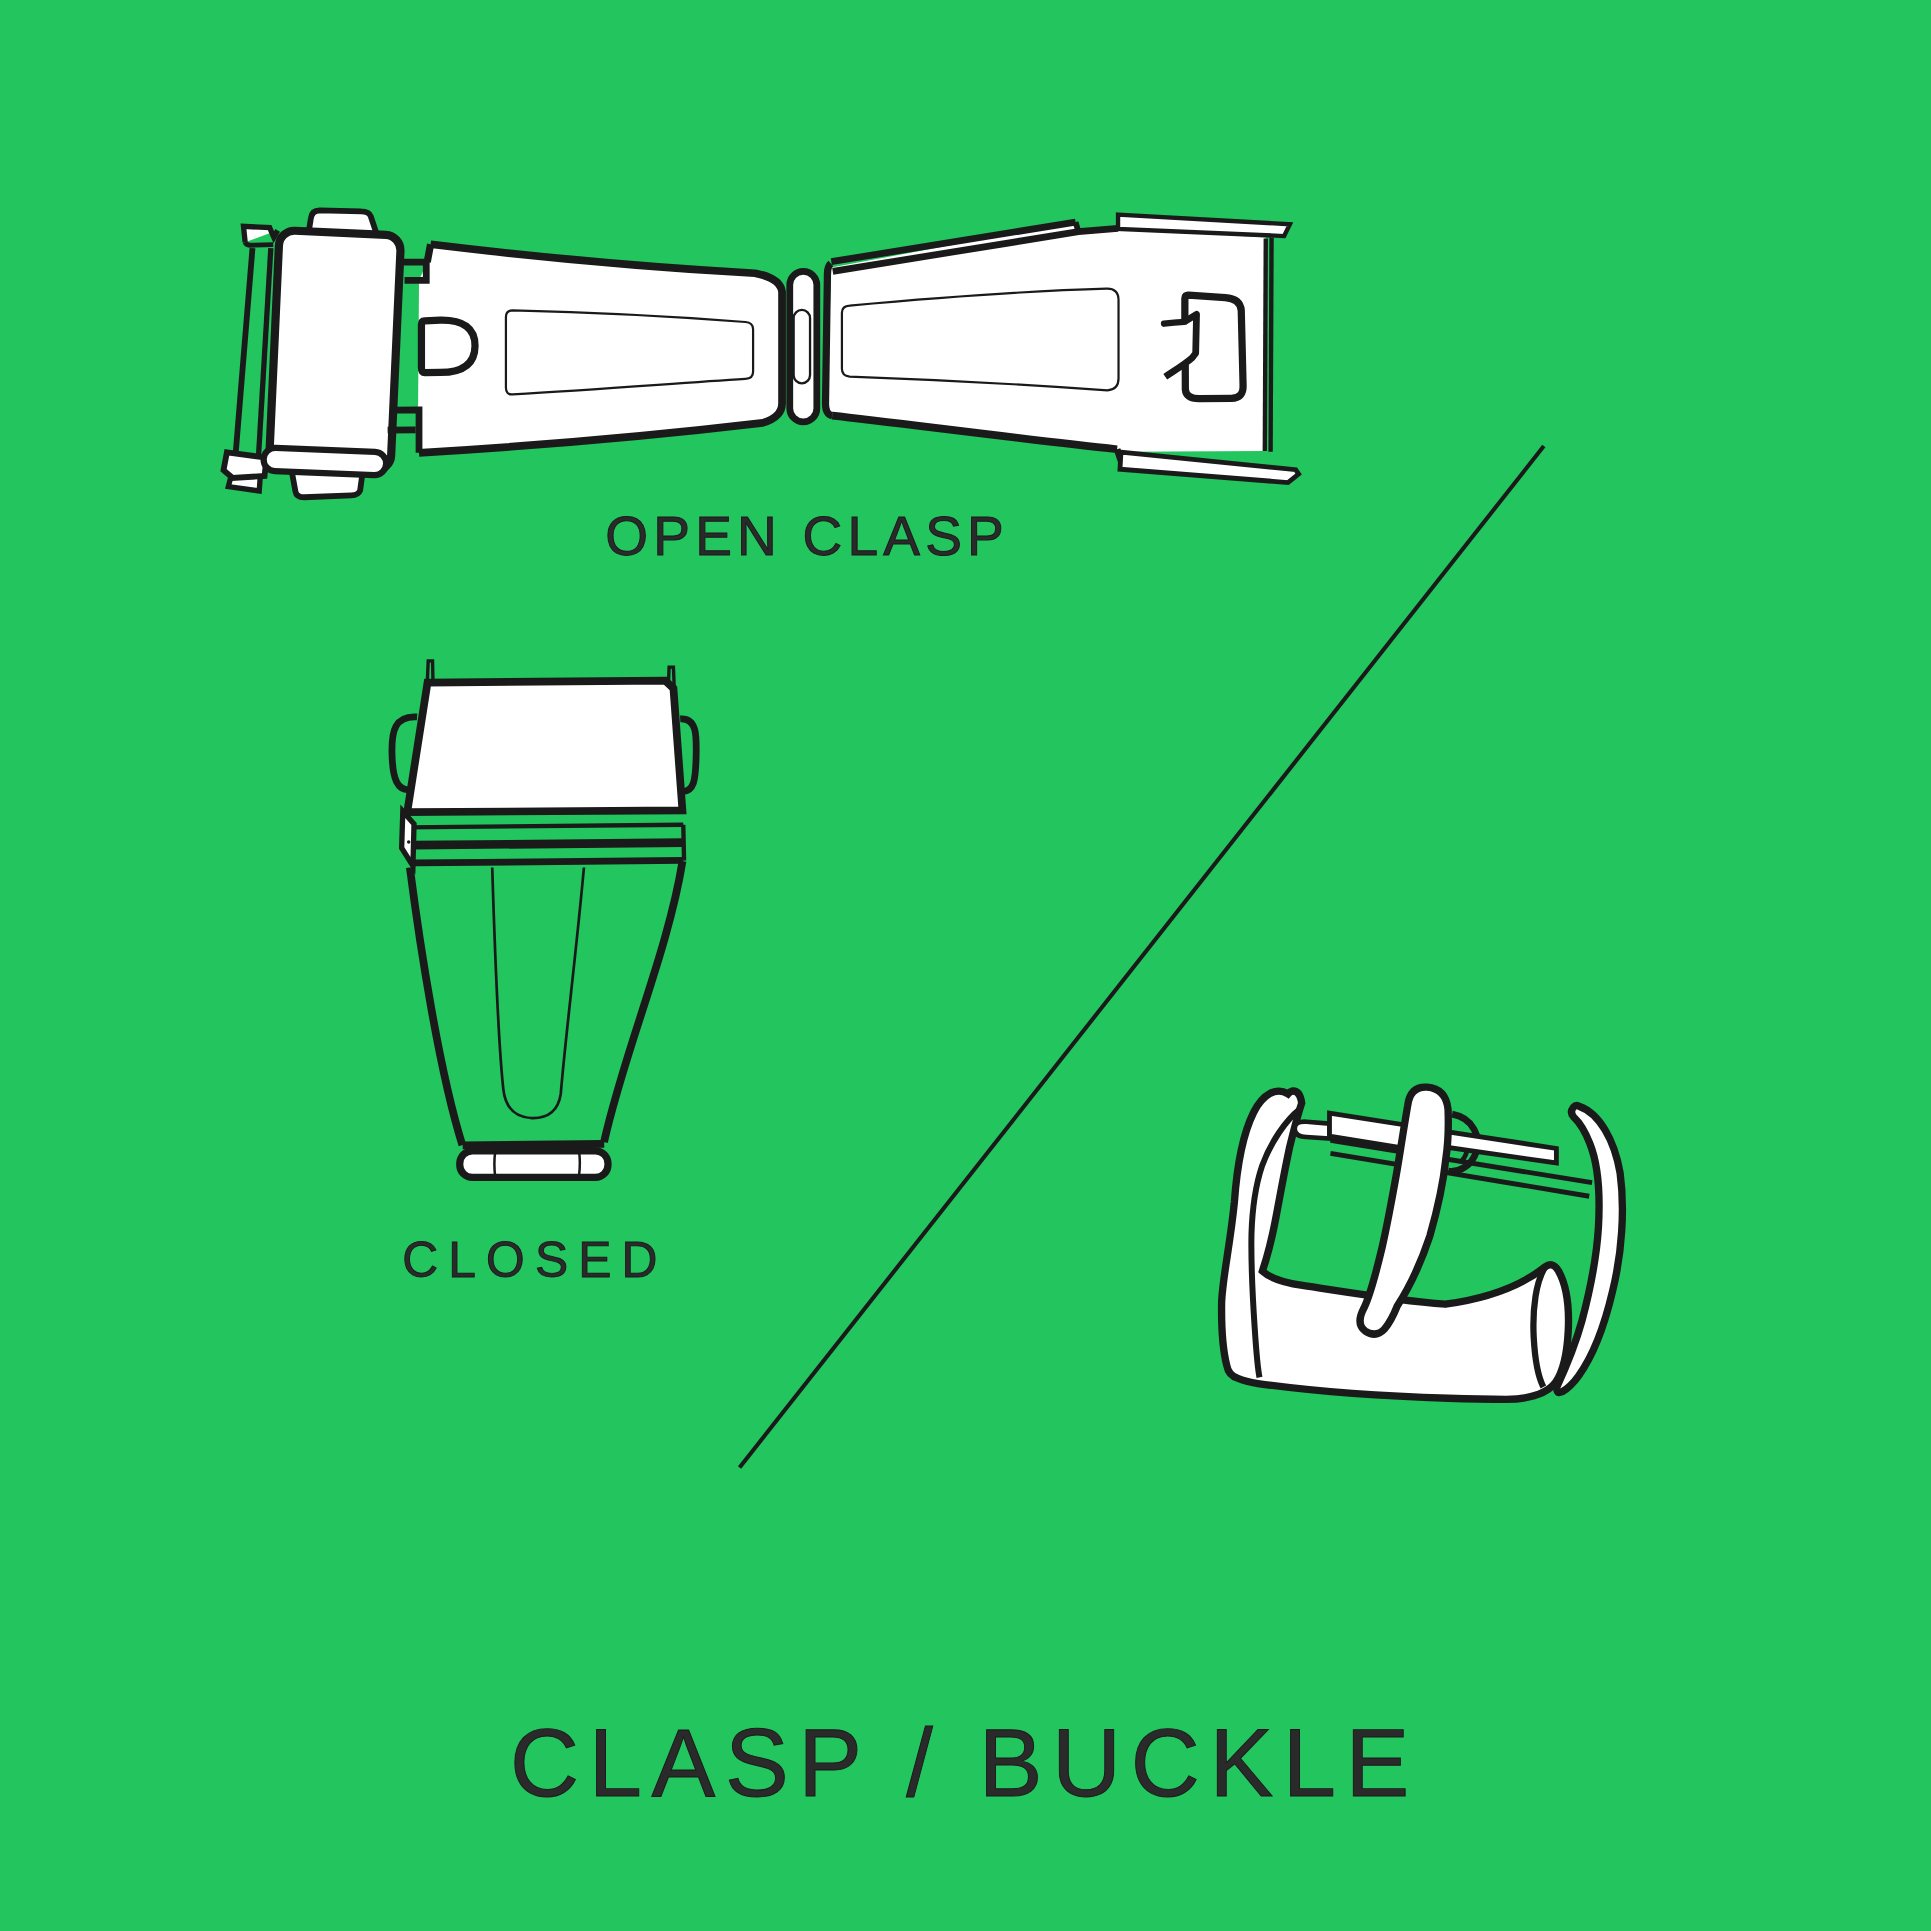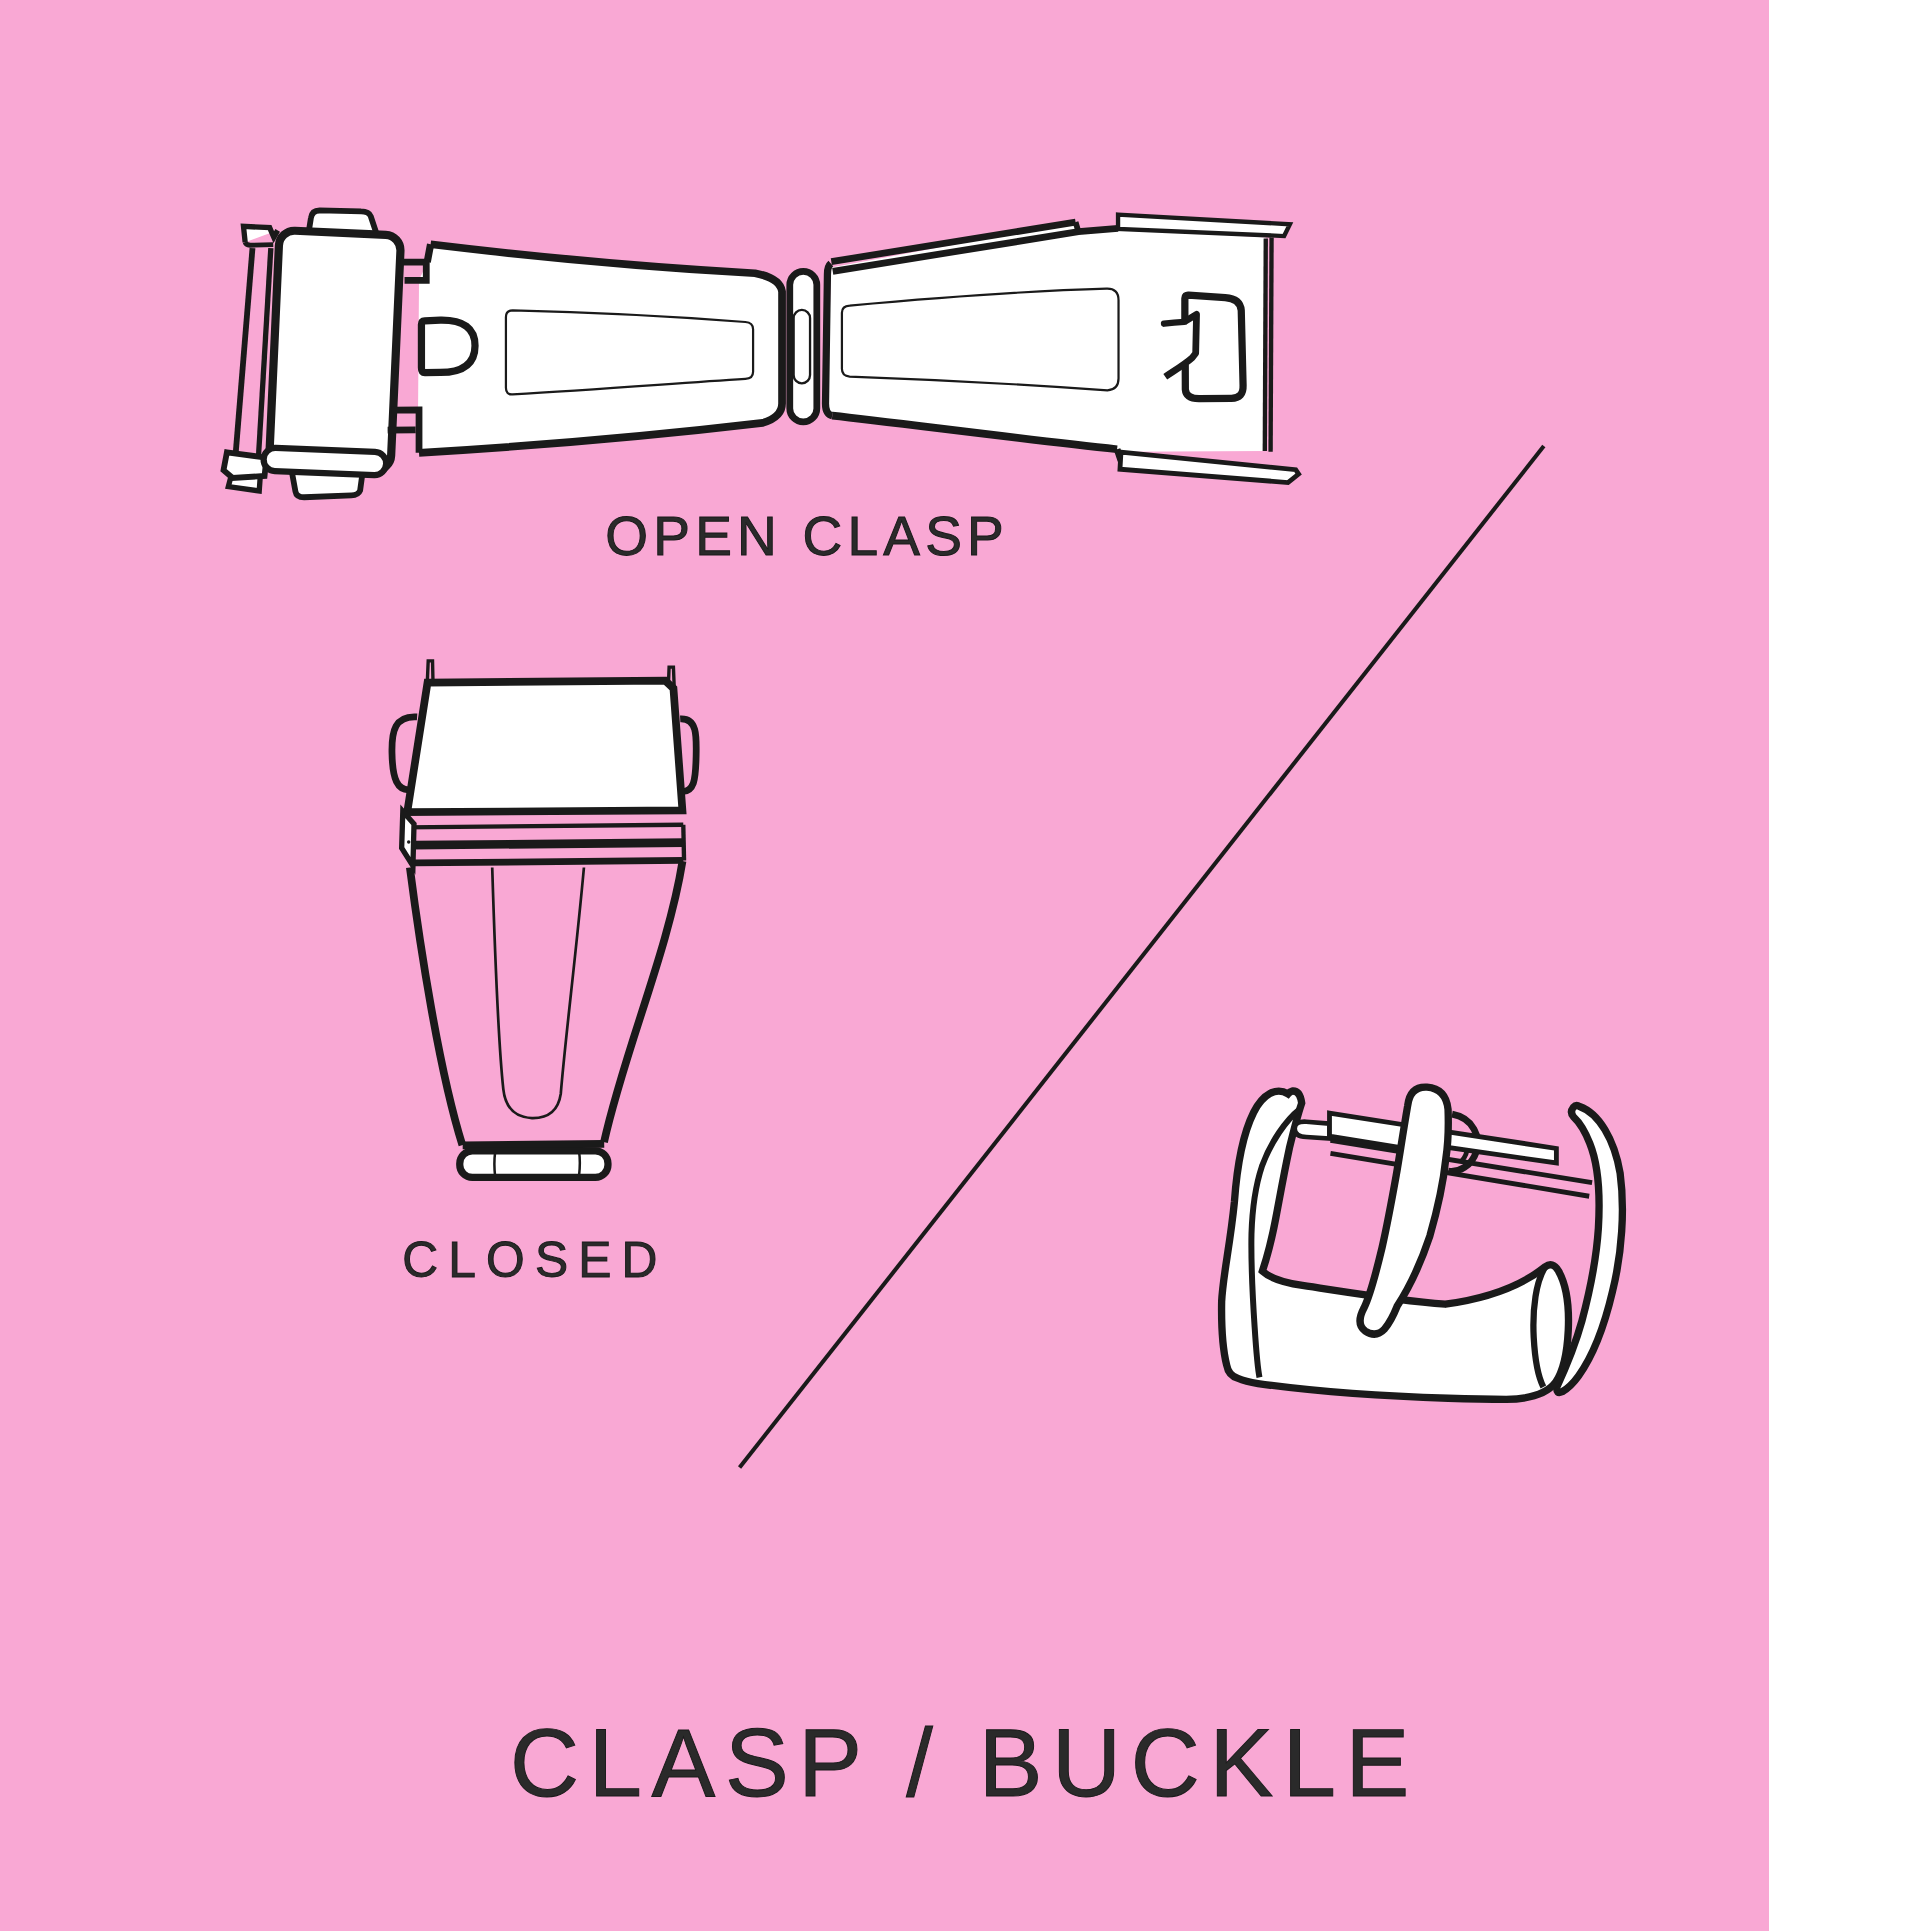--- a/index.html
+++ b/index.html
@@ -1,16 +1,16 @@
 <!DOCTYPE html>
 <html><head>
 <meta charset="utf-8">
 <style>
   html,body{margin:0;padding:0;background:#fff;}
-  #page{width:1769px;height:1931px;position:relative;background:#f9a8d4;overflow:hidden;}
+  #page{width:1931px;height:1931px;position:relative;background:#22c55e;overflow:hidden;}
   svg{position:absolute;left:0;top:0;}
   text{font-family:"Liberation Sans",sans-serif;fill:#2a2a2a;}
 </style>
 </head>
 <body>
 <div id="page">
 <svg width="1931" height="1931" viewBox="0 0 2000 2000" fill="none" stroke="#1a1a1a" stroke-linecap="butt" stroke-linejoin="miter">
 
 <g id="left-assembly">
 

